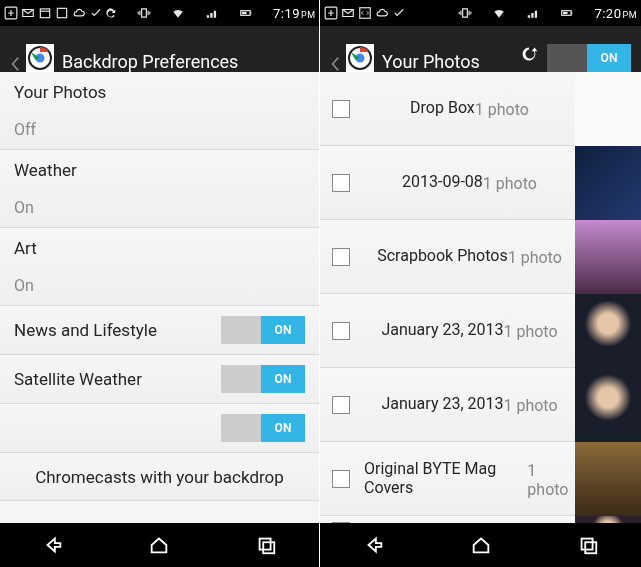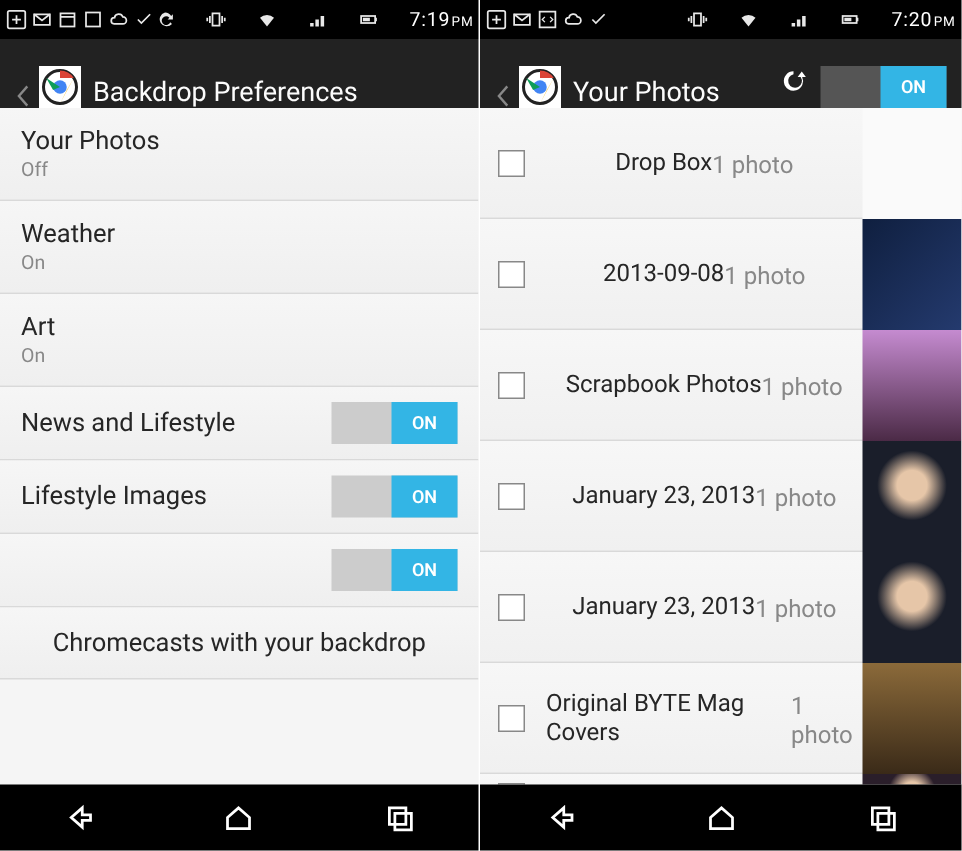--- a/index.html
+++ b/index.html
@@ -22,21 +22,21 @@
   .ab-spacer{flex:1}
   .ab-refresh{width:36px;height:36px;display:flex;align-items:center;justify-content:center}
   .ab-refresh svg{width:22px;height:22px;fill:#fff}
   .ab-toggle{width:84px;height:28px;background:#555;display:flex;align-items:center;position:relative;margin-right:4px}
   .ab-toggle-knob{position:absolute;right:0;top:0;bottom:0;width:44px;background:#33b5e5;color:#fff;font-size:12px;font-weight:600;display:flex;align-items:center;justify-content:center}
   .content{flex:1;background:#f5f5f5;overflow:hidden}
   .intro{padding:10px 12px 12px 12px;font-size:16px;color:#333;background:linear-gradient(#f7f7f7,#efefef);border-bottom:1px solid #ddd}
   .pref-row{min-height:62px;padding:10px 14px;border-bottom:1px solid #d9d9d9;display:flex;flex-direction:column;justify-content:center;background:linear-gradient(#f6f6f6,#efefef)}
   .pref-row.slim{min-height:48px;flex-direction:row;align-items:center}
   .pref-title{font-size:17px;color:#262626}
-  .pref-sub{font-size:13px;color:#888;margin-top:2px}
+  .pref-sub{font-size:16px;color:#888;margin-top:18px}
   .toggle{margin-left:auto;width:84px;height:28px;background:#ccc;display:flex;align-items:center;position:relative}
   .toggle-knob{position:absolute;right:0;top:0;bottom:0;width:44px;background:#33b5e5;color:#fff;font-size:12px;font-weight:600;display:flex;align-items:center;justify-content:center}
   .photo-row{height:74px;border-bottom:1px solid #d9d9d9;display:flex;align-items:center;padding-left:12px;background:linear-gradient(#f7f7f7,#f0f0f0)}
   .cb{width:18px;height:18px;border:1.5px solid #888;margin-right:14px;flex-shrink:0;background:#fff}
   .photo-text{flex:1;display:flex;flex-direction:row;justify-content:center}
   .photo-title{font-size:16px;color:#262626}
   .photo-sub{font-size:16px;color:#888;margin-top:2px}
   .thumb{width:66px;height:74px;flex-shrink:0;background:#777}
   .navbar{height:44px;background:#000;display:flex}
   .nav-btn{flex:1;display:flex;align-items:center;justify-content:center}
@@ -154,21 +154,21 @@
       <div class="pref-title">Art</div>
       <div class="pref-sub">On</div>
     </div>
     <div class="pref-row slim">
       <div class="pref-title">News and Lifestyle</div>
       <div class="toggle">
           <div class="toggle-knob">ON</div>
         </div>
     </div>
     <div class="pref-row slim">
-      <div class="pref-title">Lifestyle Images</div>
+      <div class="pref-title">Satellite Weather</div>
       <div class="toggle">
           <div class="toggle-knob">ON</div>
         </div>
     </div>
     <div class="pref-row slim">
       <div class="toggle">
           <div class="toggle-knob">ON</div>
         </div>
     </div>
     <div class="pref-row slim">

